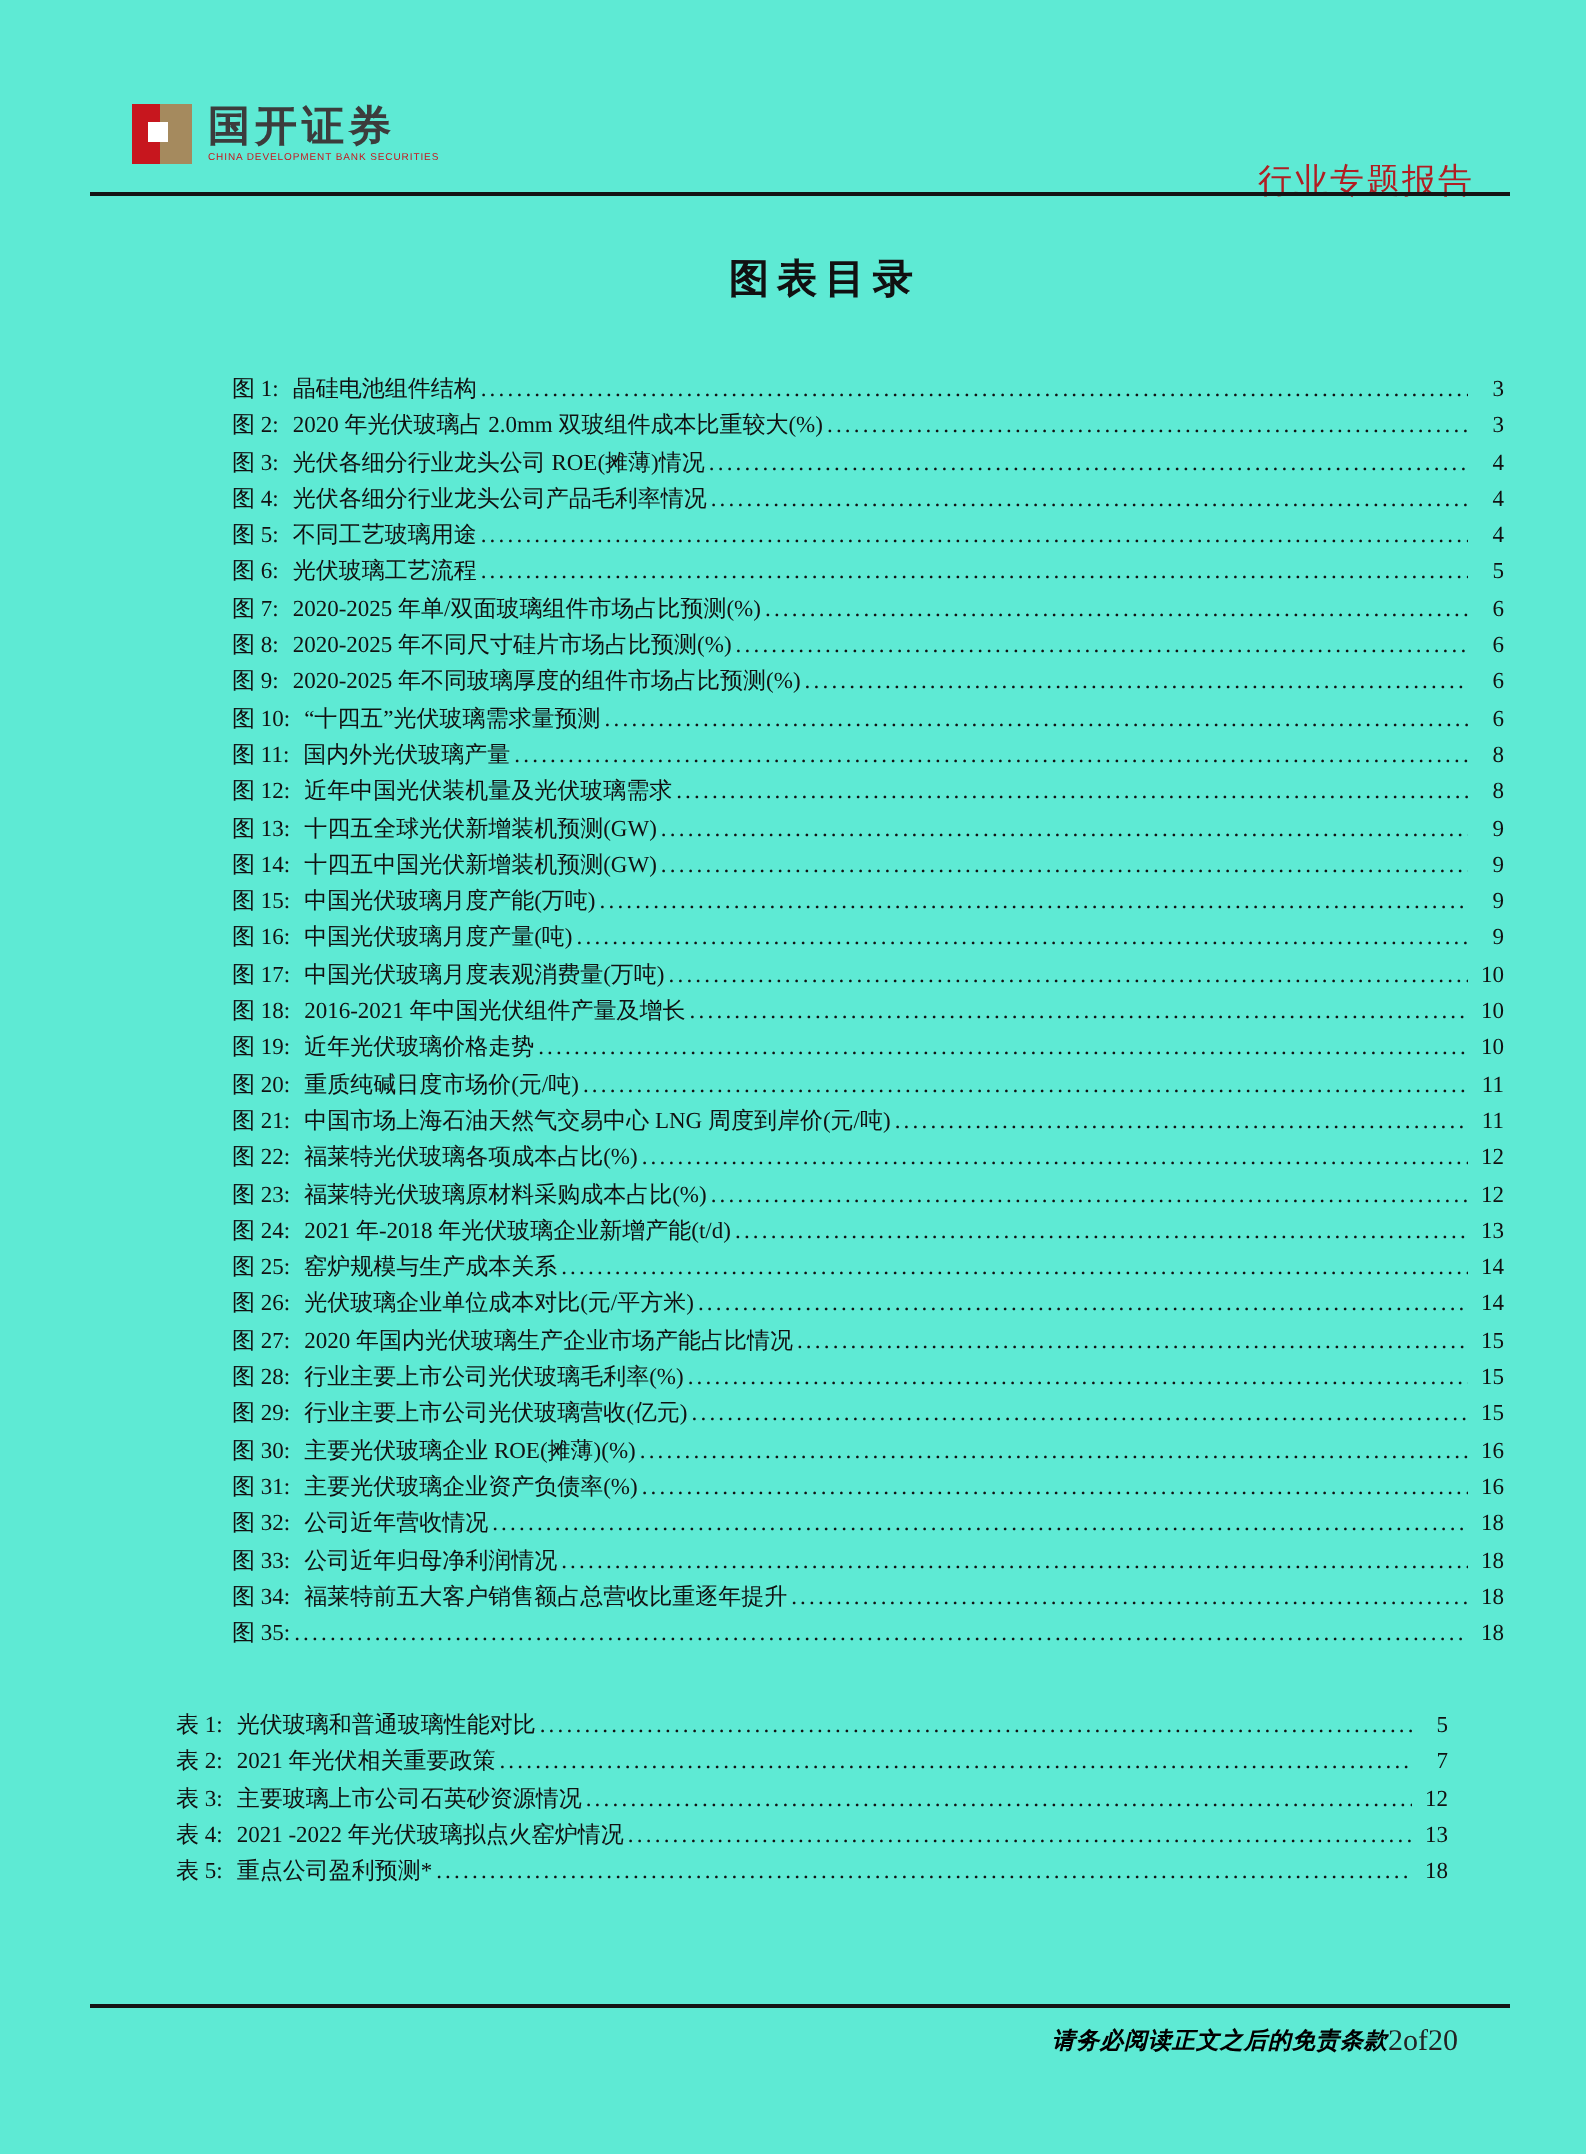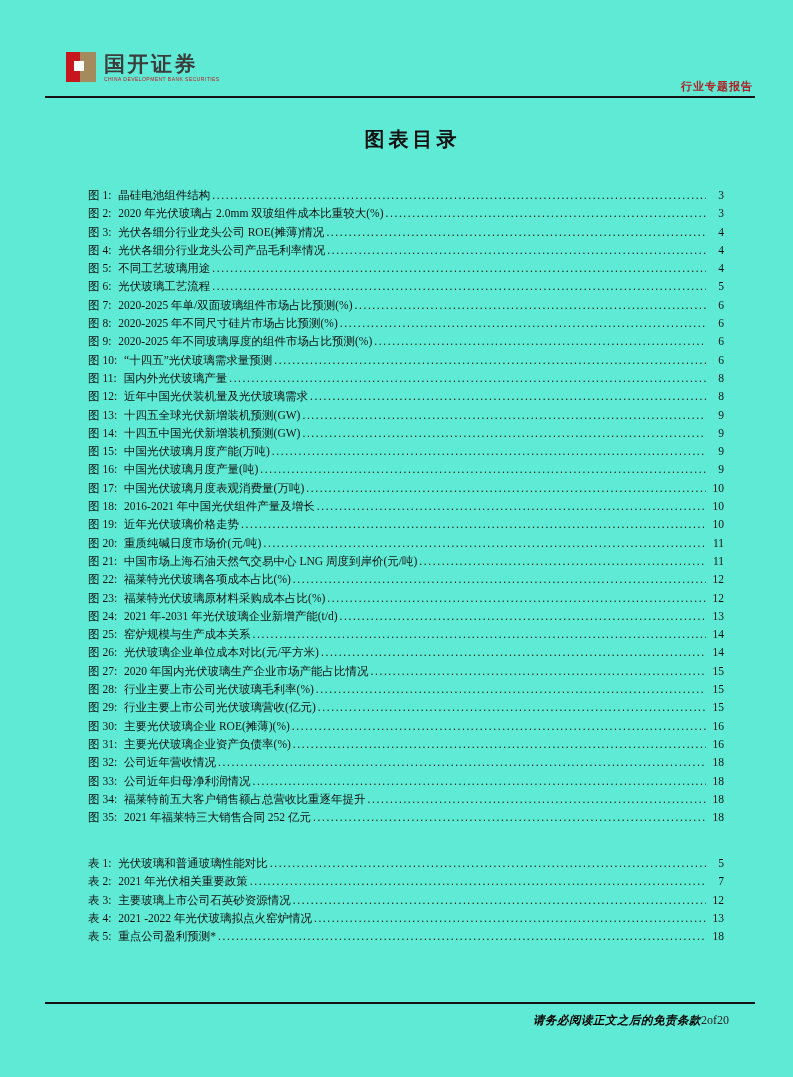--- a/index.html
+++ b/index.html
@@ -38,36 +38,36 @@
   .brand-text{display:flex;flex-direction:column;}
   .brand-name{
     font-family:"Liberation Sans","DejaVu Sans",sans-serif;
     font-size:21px;font-weight:bold;color:#3c3c3c;letter-spacing:2.5px;line-height:24px;
   }
   .brand-subtitle{
     font-family:"Liberation Sans","DejaVu Sans",sans-serif;
     font-size:5px;color:var(--brand-red);letter-spacing:0.45px;white-space:nowrap;line-height:7px;
   }
   .report-type{
-    position:absolute;top:79px;right:40px;
-    font-size:11px;color:var(--accent-red);letter-spacing:1px;font-weight:700;
+    position:absolute;top:79px;right:56px;
+    font-size:17px;color:var(--accent-red);letter-spacing:1px;font-weight:400;
   }
   .header-rule{
     position:absolute;top:96px;left:45px;width:710px;height:2px;background:var(--rule-color);
   }
   
   .doc-title{
     position:absolute;top:126px;left:16px;width:793px;text-align:center;
     font-size:20px;font-weight:bold;letter-spacing:4px;
   }
   
   .toc{
     position:absolute;left:88px;width:636px;
   }
-  .toc-figures{top:186px;}
+  .toc-figures{top:186px;margin-left:28px;}
   .toc-tables{top:854px;}
   .toc-row{
     display:flex;align-items:baseline;height:18.3px;font-size:11.5px;line-height:18.3px;
     white-space:nowrap;
   }
   .toc-label{flex:0 0 auto;white-space:pre;}
   .toc-title{flex:0 0 auto;margin-left:7px;}
   .dots{
     flex:1 1 auto;overflow:hidden;white-space:nowrap;
     margin-left:2px;margin-right:4px;letter-spacing:1.6px;
@@ -77,21 +77,21 @@
   .footer-rule{
     position:absolute;top:1002px;left:45px;width:710px;height:2px;background:var(--rule-color);
   }
   .footer-row{
     position:absolute;top:1013px;left:47px;width:682px;
     display:flex;justify-content:flex-end;align-items:flex-start;
   }
   .disclaimer{
     font-size:11.5px;font-weight:bold;font-style:italic;color:#000000;letter-spacing:0.5px;
   }
-  .page-number{font-size:12px;color:#222222;}
+  .page-number{font-size:15px;color:#222222;}
 </style>
 </head>
 <body>
 
 <div class="page">
 
   <div class="brand">
     <div class="brand-icon">
       <div class="red-part"></div>
       <div class="white-hole"></div>
@@ -264,21 +264,21 @@
 
       <div class="toc-row">
         <span class="toc-label">图 23:</span>
         <span class="toc-title">福莱特光伏玻璃原材料采购成本占比(%)</span>
         <span class="dots">............................................................................................................................................................................................................................</span>
         <span class="toc-page">12</span>
       </div>
 
       <div class="toc-row">
         <span class="toc-label">图 24:</span>
-        <span class="toc-title">2021 年-2031 年光伏玻璃企业新增产能(t/d)</span>
+        <span class="toc-title">2021 年-2018 年光伏玻璃企业新增产能(t/d)</span>
         <span class="dots">............................................................................................................................................................................................................................</span>
         <span class="toc-page">13</span>
       </div>
 
       <div class="toc-row">
         <span class="toc-label">图 25:</span>
         <span class="toc-title">窑炉规模与生产成本关系</span>
         <span class="dots">............................................................................................................................................................................................................................</span>
         <span class="toc-page">14</span>
       </div>
@@ -341,21 +341,20 @@
 
       <div class="toc-row">
         <span class="toc-label">图 34:</span>
         <span class="toc-title">福莱特前五大客户销售额占总营收比重逐年提升</span>
         <span class="dots">............................................................................................................................................................................................................................</span>
         <span class="toc-page">18</span>
       </div>
 
       <div class="toc-row">
         <span class="toc-label">图 35:</span>
-        <span class="toc-title">2021 年福莱特三大销售合同 252 亿元</span>
         <span class="dots">............................................................................................................................................................................................................................</span>
         <span class="toc-page">18</span>
       </div>
     </div>
 
   <div class="toc toc-tables">
 
       <div class="toc-row">
         <span class="toc-label">表 1:</span>
         <span class="toc-title">光伏玻璃和普通玻璃性能对比</span>

